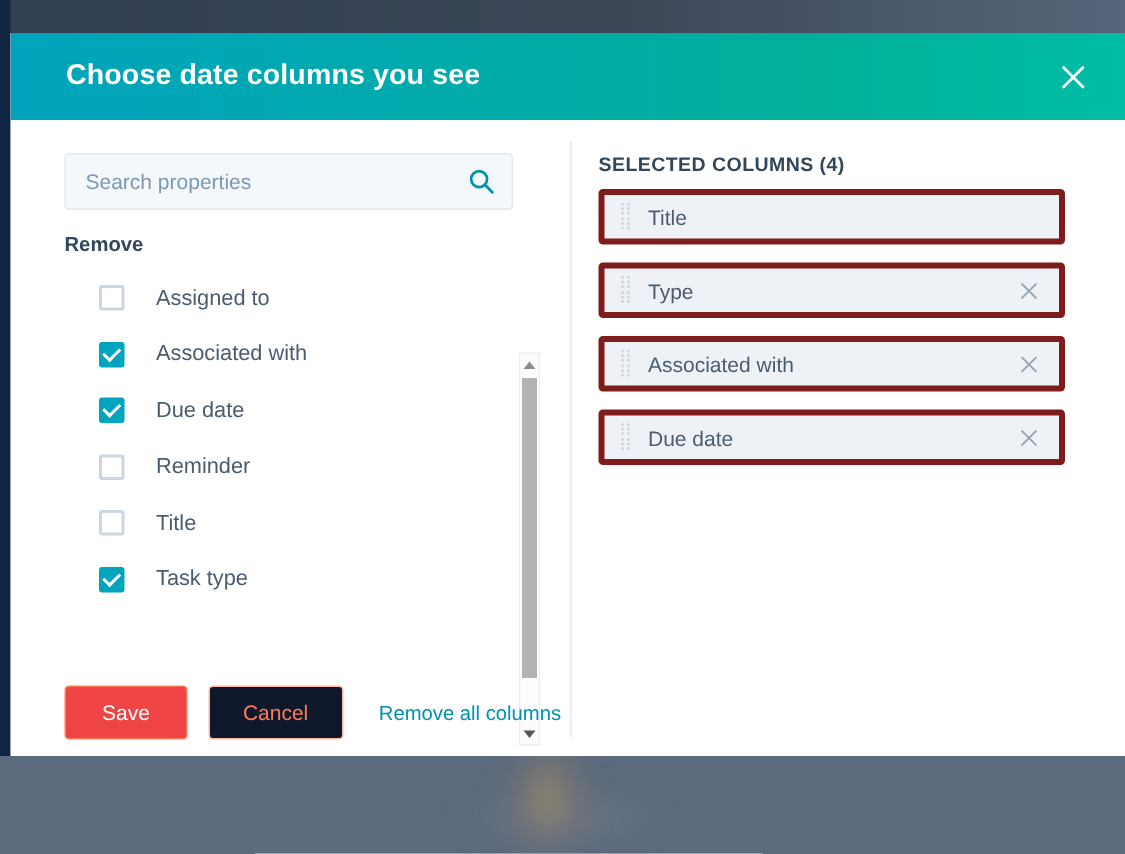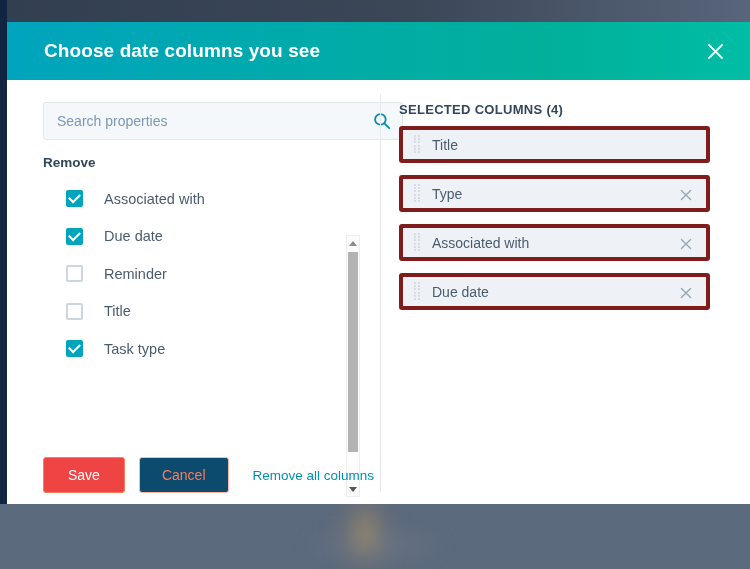--- a/index.html
+++ b/index.html
@@ -55,21 +55,21 @@
     display: flex; align-items: center; justify-content: center;
   }
   .close-btn svg { display: block; }
 
   .modal-body { position: relative; height: 424px; }
 
   
   .left-pane { position: absolute; left: 0; top: 0; width: 367px; height: 424px; }
 
   .search-wrap {
-    position: absolute; left: 36px; top: 22px; width: 360px; height: 38px;
+    position: absolute; left: 36px; top: 22px; width: 299px; height: 38px;
   }
   .search-input {
     width: 100%; height: 100%;
     background: #f5f8fa;
     border: 1px solid #e3e8ec;
     border-radius: 3px;
     padding: 0 40px 0 13px;
     font-family: "Liberation Sans", sans-serif;
     font-size: 14px; color: #33475b;
     outline: none;
@@ -172,21 +172,21 @@
   .btn {
     height: 36px; border-radius: 3px; font-size: 14px;
     display: flex; align-items: center; justify-content: center;
     cursor: pointer; font-family: "Liberation Sans", sans-serif;
   }
   .btn-save {
     background: #ef4444; color: #ffffff; border: 1px solid #ff7a59;
     padding: 0 24px; min-width: 79px;
   }
   .btn-cancel {
-    background: #0c4a6e; color: #ff7a59; border: 1px solid #ffb9a6;
+    background: #0f172a; color: #ff7a59; border: 1px solid #ffb9a6;
     padding: 0 22px; margin-left: 14px; min-width: 83px;
   }
   .link-remove {
     margin-left: 24px; font-size: 13.5px; font-weight: normal;
     color: #0091ae; cursor: pointer; text-decoration: none;
   }
 </style>
 </head>
 <body>
 
@@ -218,20 +218,24 @@
           <svg width="18" height="18" viewBox="0 0 18 18" aria-hidden="true">
             <circle cx="7.4" cy="7.4" r="5.3" stroke="#0091ae" stroke-width="1.8" fill="none"></circle>
             <path d="M11.4 11.4 L16.2 16.2" stroke="#0091ae" stroke-width="1.9" stroke-linecap="round"></path>
           </svg>
         </span>
       </div>
 
       <div class="group-label">Remove</div>
 
       <div class="prop-list">
+        <div class="prop-row">
+          <span class="cbox"></span>
+          <span class="prop-label">Assigned to</span>
+        </div>
         <div class="prop-row">
           <span class="cbox checked"></span>
           <span class="prop-label">Associated with</span>
         </div>
         <div class="prop-row">
           <span class="cbox checked"></span>
           <span class="prop-label">Due date</span>
         </div>
         <div class="prop-row">
           <span class="cbox"></span>

